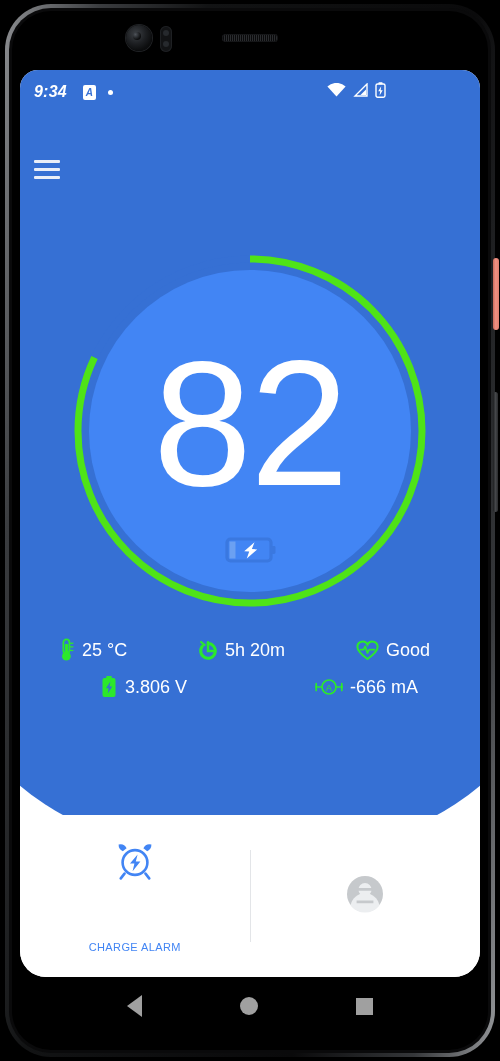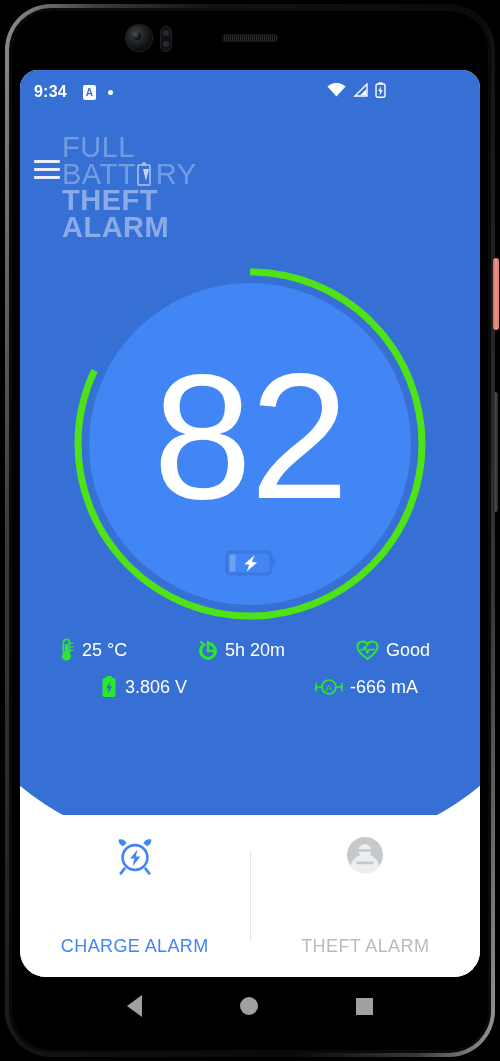--- a/index.html
+++ b/index.html
@@ -131,20 +131,21 @@
   
   .status-bar {
     position: absolute;
     left: 0; top: 0;
     width: 380px; height: 44px;
     display: flex;
     align-items: center;
     padding: 0 14px;
     box-sizing: border-box;
     color: #fff;
+    font-style: italic;
   }
   .status-time {
     font-size: 16px;
     font-weight: bold;
     letter-spacing: .2px;
   }
   .status-left-icons {
     display: flex;
     align-items: center;
     gap: 12px;
@@ -241,21 +242,21 @@
     font-weight: bold;
     letter-spacing: 0.5px;
     color: rgba(255,255,255,0.42);
     display: block;
     white-space: nowrap;
   }
 
   
   .gauge-wrap {
     position: absolute;
-    left: 52px; top: 196px;
+    left: 52px; top: 183px;
     width: 356px; height: 356px;
   }
   .gauge-wrap svg { display: block; }
   .gauge-value {
     position: absolute;
     left: 0; top: 0;
     width: 356px; height: 356px;
     display: flex;
     align-items: center;
     justify-content: center;
@@ -311,21 +312,21 @@
     flex: 1;
     display: flex;
     flex-direction: column;
     align-items: center;
     justify-content: center;
     gap: 13px;
     cursor: pointer;
     height: 100%;
   }
   .action-label {
-    font-size: 18px;
+    font-size: 11px;
     letter-spacing: .4px;
     margin-top: 44px;
   }
   .action.active .action-label { color: #4285f4; }
   .action.inactive .action-label { color: #b9bcbf; }
   .action-divider {
     width: 1px;
     height: 92px;
     background: #e3e5e8;
   }
@@ -407,29 +408,20 @@
           </svg>
         </span>
       </div>
     </div>
 
     <div class="app-bar">
       <div class="hamburger">
         <span></span>
           <span></span>
           <span></span>
-      </div>
-      <div class="logo">
-        <span class="logo-l1">FULL</span>
-        <span class="logo-l2">
-          <span>BATT</span><span style="opacity:0">E</span><span>RY</span>
-          <span class="logo-bat-icon"></span>
-        </span>
-        <span class="logo-l3">THEFT</span>
-        <span class="logo-l4">ALARM</span>
       </div>
     </div>
 
     <div class="gauge-wrap">
       <svg width="356" height="356" viewBox="0 0 356 356">
         <circle cx="178" cy="178" r="172" fill="none" stroke="#3670d4" stroke-width="7"></circle>
         <circle cx="178" cy="178" r="161" fill="#4285f4"></circle>
         <circle id="gauge-arc" cx="178" cy="178" r="172" fill="none" stroke="#4fe317" stroke-width="7" stroke-linecap="butt" transform="rotate(-90 178 178)" stroke-dasharray="886.1804557246088 1080.7078728348888"></circle>
       </svg>
       <div class="gauge-value">82</div>
@@ -521,21 +513,20 @@
       <div class="action inactive">
         <span>
           <svg width="40" height="40" viewBox="0 0 40 40">
             <circle cx="20" cy="20" r="18" fill="#c6c9cc"></circle>
             <circle cx="20" cy="15.6" r="6.6" fill="#eceef0"></circle>
             <path d="M12.4 14 h15.2 v2.8 h-15.2 z" fill="#c6c9cc"></path>
             <path d="M5.6 31.4 a14.6 14.6 0 0 1 28.8 0 A18 18 0 0 1 5.6 31.4 Z" fill="#eceef0"></path>
             <path d="M11.6 26.6 h16.8 v2.6 h-16.8 z" fill="#c6c9cc"></path>
           </svg>
         </span>
-        <span class="action-label">THEFT ALARM</span>
       </div>
     </div>
 
   </div>
 
   <div class="nav-bar">
     <div class="nav-back"></div>
     <div class="nav-home"></div>
     <div class="nav-recent"></div>
   </div>

